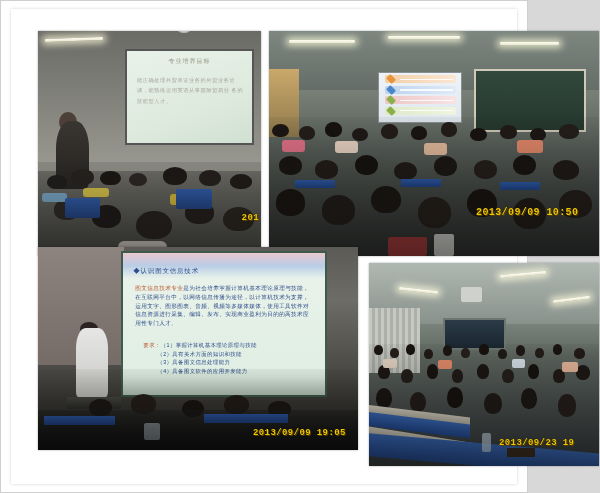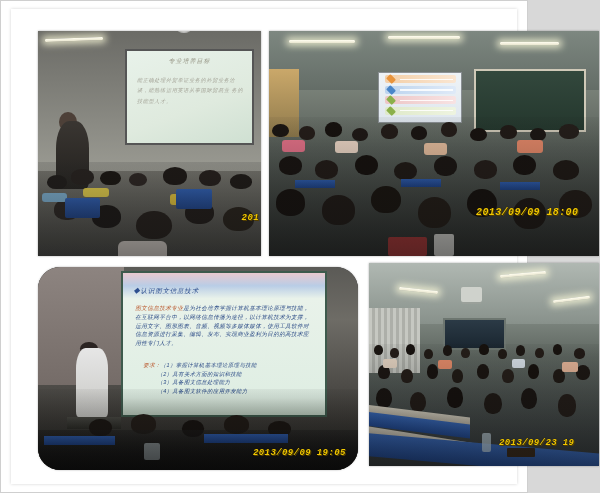--- a/index.html
+++ b/index.html
@@ -8,21 +8,20 @@
     background:#d8d8d8;
     font-family:"Liberation Sans", sans-serif;
     overflow:hidden;
   }
   .collage{
     position:relative;
     width:528px;height:493px;
     background:#ffffff;
     box-sizing:border-box;
     border:1px solid #cfcfcf;
-    font-style:italic;
   }
   .inner-mat{
     position:absolute;
     left:10px;top:8px;right:10px;bottom:8px;
     background:#ffffff;
     box-shadow:0 0 3px rgba(0,0,0,.18);
   }
 
   .photo{
     position:absolute;
@@ -93,21 +92,21 @@
   #p2 .dia{position:absolute;left:2%;width:11%;height:78%;top:11%;transform:rotate(45deg);border-radius:1px;}
   #p2 .barline{position:absolute;left:20%;right:5%;top:42%;height:1.5px;background:rgba(255,255,255,.85);}
   #p2 .p2board{
     position:absolute;left:62%;top:17%;width:33%;height:26%;
     background:linear-gradient(180deg,#33483d,#24372d);border:2px solid #cfc9b8;
   }
   #p2 .windowstrip{position:absolute;left:0;top:17%;width:9%;height:30%;background:linear-gradient(180deg,#caa86a,#8f7a4c);}
   #p2 .p2dark{position:absolute;left:0;bottom:0;width:100%;height:62%;background:linear-gradient(180deg,rgba(25,25,25,.05),rgba(15,15,15,.55));}
 
   
-  #p3{left:27px;top:258px;width:320px;height:203px;border-radius:22px;}
+  #p3{left:27px;top:238px;width:320px;height:203px;}
   #p3 .scene{background:linear-gradient(180deg,#5b5a56 0%,#6e6c66 26%,#4e4c48 58%,#24231f 100%);}
   #p3 .p3wallL{position:absolute;left:0;top:0;width:27%;height:58%;background:linear-gradient(180deg,#8d8480,#756c68);}
   #p3 .p3proj{
     position:absolute;left:26%;top:2%;width:63%;height:70%;
     background:linear-gradient(180deg,#e9c9cf 0%,#b9cde6 9%,#e9f2ea 18%,#dfeee3 88%,#bfd0c2 100%);
     border:2px solid #3d5a4c;
   }
   #p3 .p3title{position:absolute;left:5%;top:10%;font-size:6.5px;color:#2e4f8f;letter-spacing:.8px;white-space:nowrap;}
   #p3 .p3para{position:absolute;left:6%;right:5%;top:22%;font-size:5.6px;line-height:1.55;color:#2a4a86;letter-spacing:.4px;}
   #p3 .p3para .hl{color:#b9562a;}
@@ -244,21 +243,21 @@
 
           <div class="desk" style="left:8%;top:44%;width:12%;height:6%;"></div>
           <div class="desk" style="left:40%;top:43%;width:12%;height:6%;"></div>
           <div class="desk" style="left:70%;top:45%;width:12%;height:6%;"></div>
           <div style="position:absolute;left:36%;top:86%;width:12%;height:14%;background:#b83a3a;border-radius:2px;"></div>
           <div style="position:absolute;left:50%;top:84%;width:6%;height:16%;background:#e9e9e4;border-radius:2px;"></div>
         </div>
 
         <div class="p2dark"></div>
 
-        <div class="stamp" style="left:207px;top:176px;font-size:10px;">2013/09/09 18:00</div>
+        <div class="stamp" style="left:207px;top:176px;font-size:10px;">2013/09/09 10:50</div>
       </div>
     </div>
 
     <div class="photo" id="p3">
       <div class="scene">
         <div class="p3wallL"></div>
 
         <div class="p3proj">
           <div class="p3title">◆认识图文信息技术</div>
           <div class="p3para">

